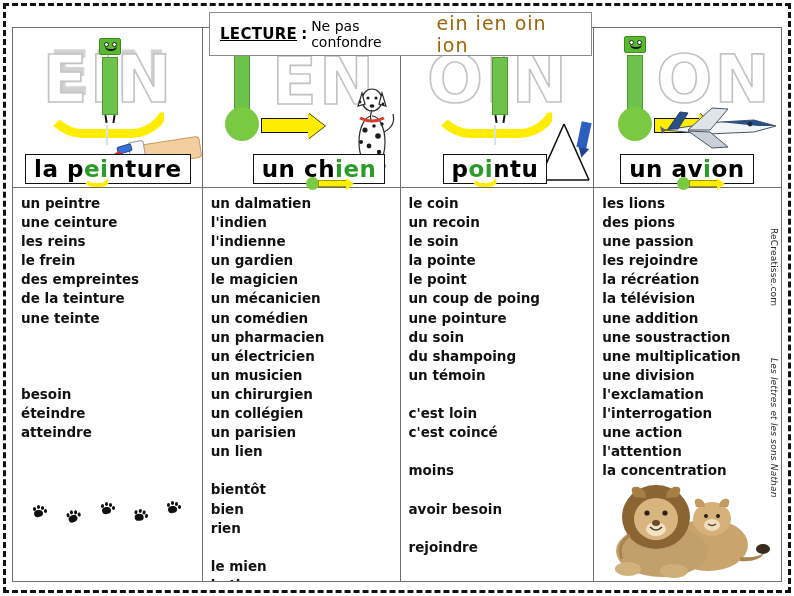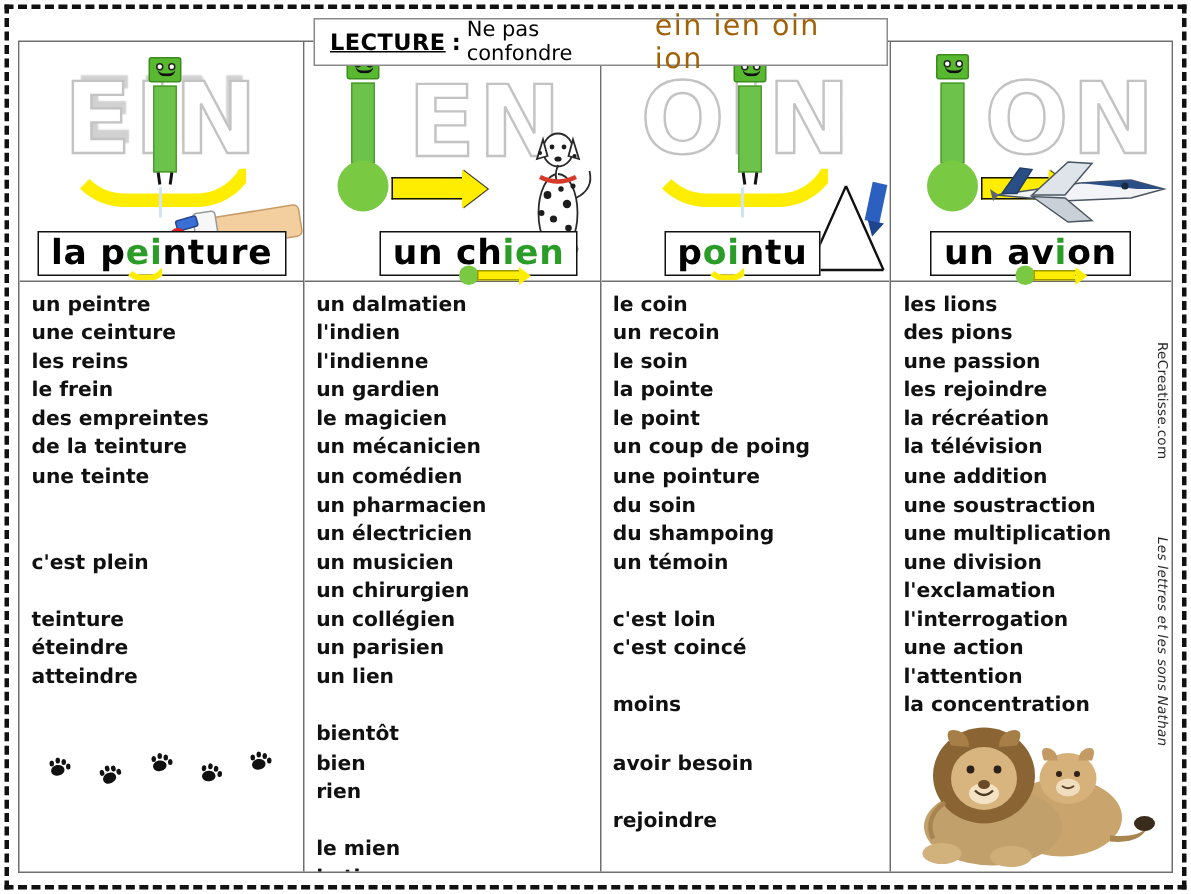--- a/index.html
+++ b/index.html
@@ -25,21 +25,21 @@
     left: 3px; top: 3px;
     width: 788px; height: 590px;
     border: 3px dashed #111;
     pointer-events: none;
   }
 
   
   .title-wrap {
     position: absolute;
     left: 209px; top: 12px;
-    width: 383px; height: 32px;
+    width: 383px; height: 44px;
     border: 1px solid #8a8a8a;
     background: #fff;
     display: flex;
     align-items: center;
     justify-content: space-between;
     padding: 0 10px;
     z-index: 6;
   }
   .title-lecture {
     font-weight: bold;
@@ -420,23 +420,22 @@
       <div class="words">
         <div class="word">un peintre</div>
         <div class="word">une ceinture</div>
         <div class="word">les reins</div>
         <div class="word">le frein</div>
         <div class="word">des empreintes</div>
         <div class="word">de la teinture</div>
         <div class="word">une teinte</div>
         <div class="word blank">&nbsp;</div>
         <div class="word blank">&nbsp;</div>
-        <div class="word">c'est plein</div>
-        <div class="word blank">&nbsp;</div>
-        <div class="word">teinture</div>
+        <div class="word blank">&nbsp;</div>
+        <div class="word">besoin</div>
         <div class="word">éteindre</div>
         <div class="word">atteindre</div>
 
         <div class="paws">
           <div class="paw" style="left:6px;  top:6px;">
             <span class="pad"></span>
               <i></i>
               <i></i>
               <i></i>
               <i></i>

